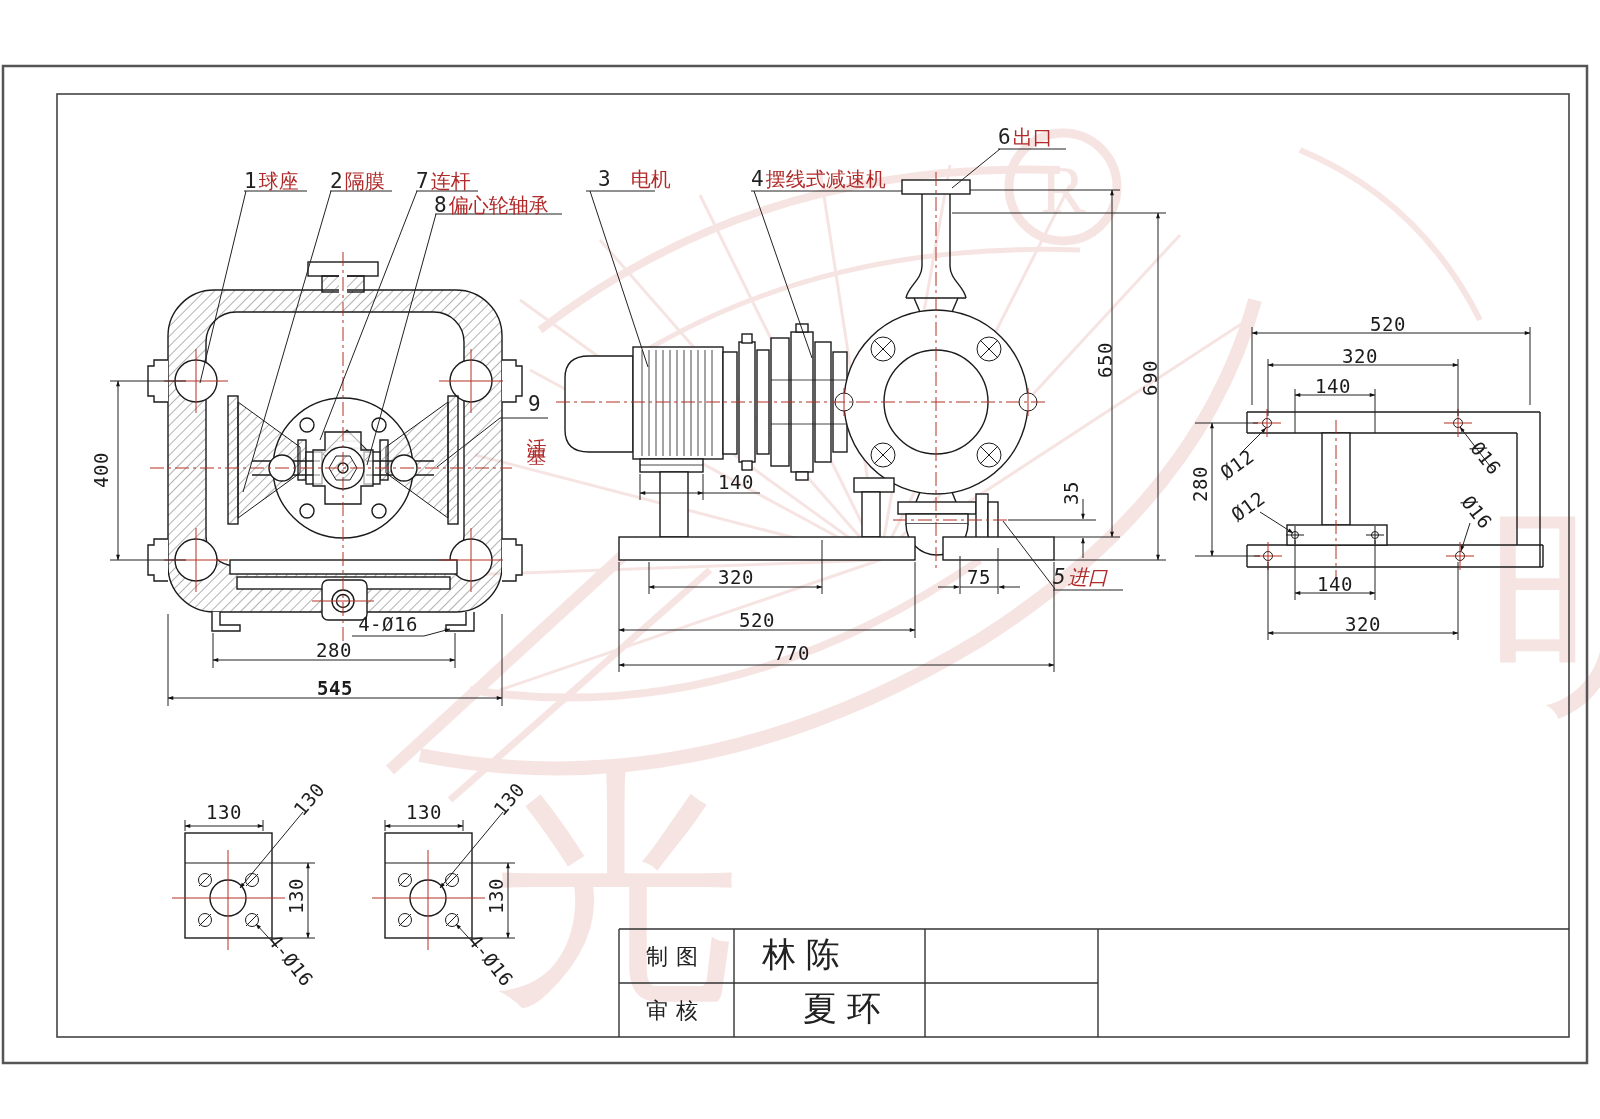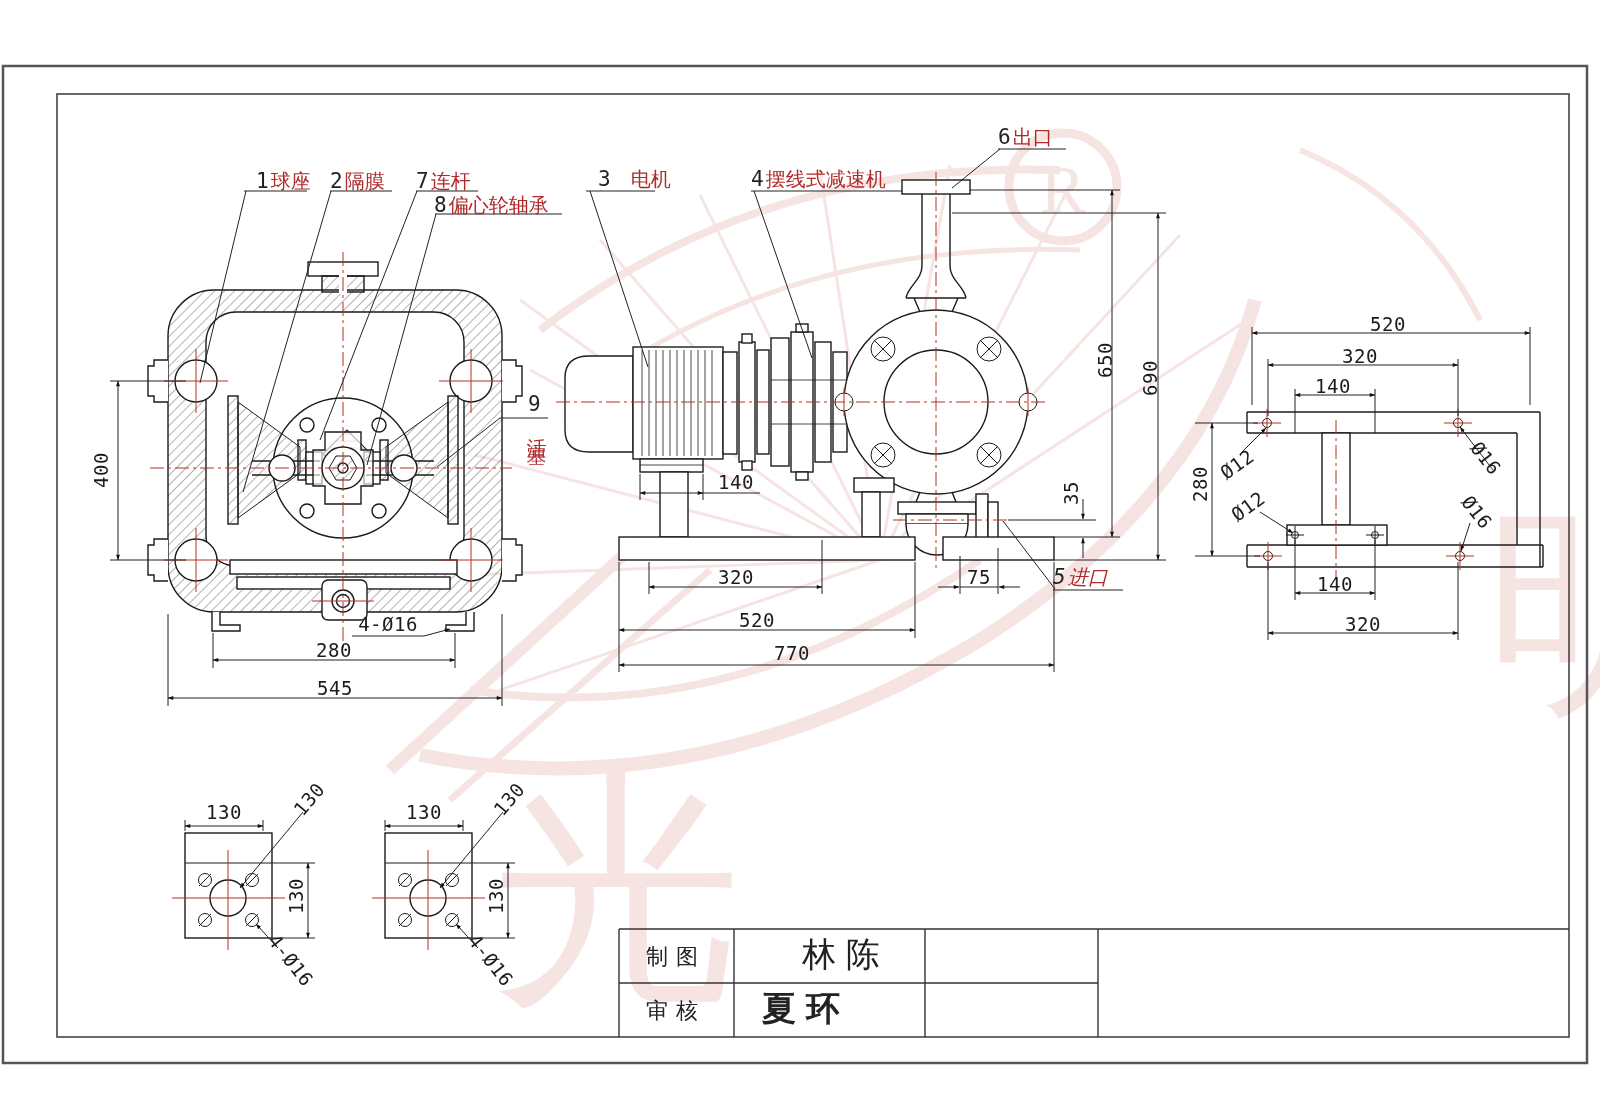--- a/index.html
+++ b/index.html
@@ -410,35 +410,35 @@
   <line x1="751" y1="191" x2="902" y2="191"></line>
         <line x1="754" y1="191" x2="812" y2="358"></line>
   <line x1="998" y1="149" x2="1066" y2="149"></line>
         <line x1="1000" y1="149" x2="952" y2="188"></line>
   <line x1="1053" y1="590" x2="1123" y2="590"></line>
         <line x1="1055" y1="589" x2="1003" y2="521"></line>
   <polyline points="548,418 500,418 437,467"></polyline>
 </g>
 </svg>
 
-<div class="lbl" style="left:256px;top:168px;"><span class="num">1</span><span>球座</span></div>
+<div class="lbl" style="left:244px;top:168px;"><span class="num">1</span><span>球座</span></div>
 <div class="lbl" style="left:330px;top:168px;"><span class="num">2</span><span>隔膜</span></div>
 <div class="lbl" style="left:416px;top:168px;"><span class="num">7</span><span>连杆</span></div>
 <div class="lbl" style="left:434px;top:192px;"><span class="num">8</span><span>偏心轮轴承</span></div>
 <div class="lbl" style="left:598px;top:166px;"><span class="num">3</span><span class="gap"></span><span>电机</span></div>
 <div class="lbl" style="left:751px;top:166px;"><span class="num">4</span><span>摆线式减速机</span></div>
 <div class="lbl" style="left:998px;top:124px;"><span class="num">6</span><span>出口</span></div>
 <div class="lbl" style="left:1053px;top:564px;font-style:italic;"><span class="num">5</span><span>进口</span></div>
 <div class="lbl" style="left:528px;top:392px;"><span class="num">9</span></div>
 <div class="vtxt" style="left:524px;top:422px;">活塞</div>
 
 <span class="t r90" style="left:101px;top:470px;">400</span>
 <span class="t" style="left:388px;top:624px;">4-Ø16</span>
 <span class="t" style="left:334px;top:650px;">280</span>
-<span class="t" style="left:335px;top:688px;">545</span>
+<span class="t" style="left:335px;top:688px;font-weight:bold;">545</span>
 
 <span class="t" style="left:736px;top:482px;">140</span>
 <span class="t" style="left:736px;top:577px;">320</span>
 <span class="t" style="left:979px;top:577px;">75</span>
 <span class="t" style="left:757px;top:620px;">520</span>
 <span class="t" style="left:792px;top:653px;">770</span>
 <span class="t r90" style="left:1071px;top:493px;">35</span>
 <span class="t r90" style="left:1105px;top:360px;">650</span>
 <span class="t r90" style="left:1150px;top:378px;">690</span>
 
@@ -456,17 +456,17 @@
 <span class="t" style="left:224px;top:812px;">130</span>
 <span class="t rn50" style="left:309px;top:799px;">130</span>
 <span class="t r90" style="left:296px;top:896px;">130</span>
 <span class="t rp52" style="left:291px;top:960px;">4-Ø16</span>
 <span class="t" style="left:424px;top:812px;">130</span>
 <span class="t rn50" style="left:509px;top:799px;">130</span>
 <span class="t r90" style="left:496px;top:896px;">130</span>
 <span class="t rp52" style="left:491px;top:960px;">4-Ø16</span>
 
 <span class="tb tb-label" style="left:676px;top:957px;">制图</span>
-<span class="tb tb-name" style="left:806px;top:955px;margin-left:40px;">林陈</span>
+<span class="tb tb-name" style="left:806px;top:955px;">林陈</span>
 <span class="tb tb-label" style="left:676px;top:1011px;">审核</span>
-<span class="tb tb-name" style="left:806px;top:1009px;font-weight:bold;">夏环</span>
+<span class="tb tb-name" style="left:847px;top:1009px;">夏环</span>
 
 </div>
 
 </body></html>

